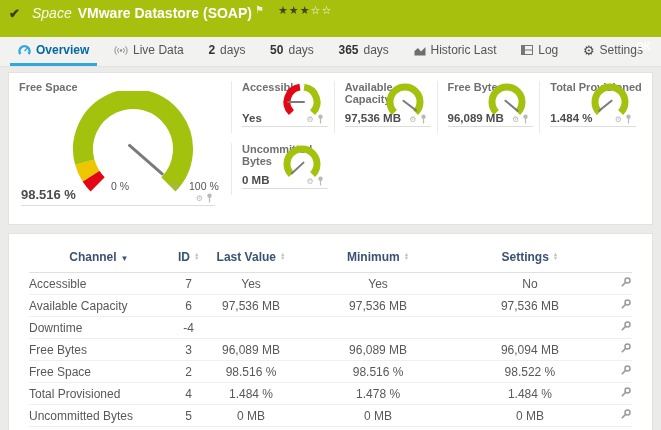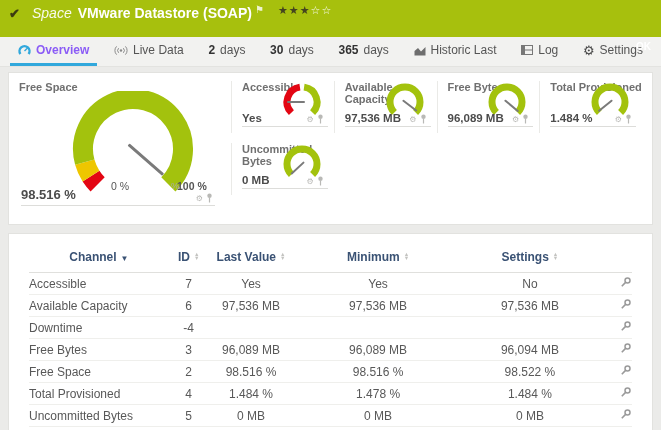--- a/index.html
+++ b/index.html
@@ -14,39 +14,39 @@
   .title-line b { color:#fff; font-size:14px; }
   .flag { color:rgba(255,255,255,.8); font-size:10px; vertical-align:top; margin-left:3px; }
   .stars { margin-left:14px; font-size:11px; letter-spacing:1px; vertical-align:top; }
   .stars .on { color:#45451f; }
   .stars .off { color:rgba(255,255,255,.9); }
   .status-ok { padding-left:30px; color:#fff; font-size:10px; font-weight:bold; margin-top:19px;text-align:right; }
 
   
   .tabbar { height:30px; background:#f2f2f0; display:flex; justify-content:space-between; align-items:stretch; padding:0 10px; border-bottom:1px solid #e3e3e0; }
   .tab { display:flex; align-items:center; gap:5px; padding:0 8px; font-size:12px; color:#555; cursor:pointer; border-bottom:3px solid transparent; }
-  .tab.active { border-bottom-color:#31a8dc; color:#8b5cf6; font-weight:bold; }
+  .tab.active { border-bottom-color:#31a8dc; color:#0369a1; font-weight:bold; }
   .tab b { color:#333; }
   .tab .ticon { display:inline-flex; align-items:center; }
 
   
   .panel { background:#fff; border:1px solid #e2e2df; margin:0 8px; }
   .panel.gauges { margin-top:5px; height:153px; display:flex; padding:8px 10px; }
   .panel.table-panel { margin-top:8px; height:200px; padding:12px 20px; }
 
   
   .tile-primary { position:relative; width:212px; height:100%; }
   .tile-title { font-size:11px; font-weight:bold; color:#707070; }
   .gauge-big { position:absolute; left:34px; top:10px; width:160px; height:120px; }
   .needle { position:absolute; background:#7a7a7a; border-radius:1px; }
   .needle.big { left:108px; top:66px; width:46px; height:3px; transform-origin:6px 50%; }
   .gauge-unit { position:absolute; left:152px; top:100px; font-size:9px; color:#aaa; }
   .g-minmax { position:absolute; bottom:24px; font-size:10.5px; color:#555; }
   .g-min { left:92px; }
-  .g-max { left:158px;font-weight:bold; }
+  .g-max { left:170px; }
   .g-value { position:absolute; left:2px; bottom:14px; font-size:13px; font-weight:bold; color:#4c4c4c; }
   .tile-rule { position:absolute; left:2px; right:16px; bottom:10px; border-bottom:1px solid #ddddda; }
   .tile-icons { position:absolute; right:18px; bottom:13px; display:flex; gap:3px; align-items:flex-end; }
   .gear-mini { font-size:8px; color:#b9b9b6; line-height:8px; }
 
   
   .tiles-right { flex:1; padding-left:0; display:flex; flex-direction:column; }
   .tiles-row { display:flex; }
   .tile-sm { position:relative; flex:1; height:52px; border-left:1px solid #eaeae7; padding:0 0 0 10px; }
   .tile-sm .gauge-wrap { position:absolute; right:10px; top:1px; width:44px; height:40px; }
@@ -100,21 +100,21 @@
             <path d="M2.6 1.4 A5.8 5.8 0 0 0 2.6 9.6 M11.4 1.4 A5.8 5.8 0 0 1 11.4 9.6" fill="none" stroke="#8a8a8a" stroke-width="1"></path>
           </svg>
       </span>
       <span>Live Data</span>
     </div>
     <div class="tab">
       <b>2</b>
       <span>days</span>
     </div>
     <div class="tab">
-      <b>30</b>
+      <b>50</b>
       <span>days</span>
     </div>
     <div class="tab">
       <b>365</b>
       <span>days</span>
     </div>
     <div class="tab">
       <span class="ticon">
         <svg width="12" height="11" viewBox="0 0 12 11">
             <path d="M0.5 10.5 L0.5 6 L4 3 L7 6.5 L11.5 2 L11.5 10.5 Z" fill="#6e6e6e"></path>

